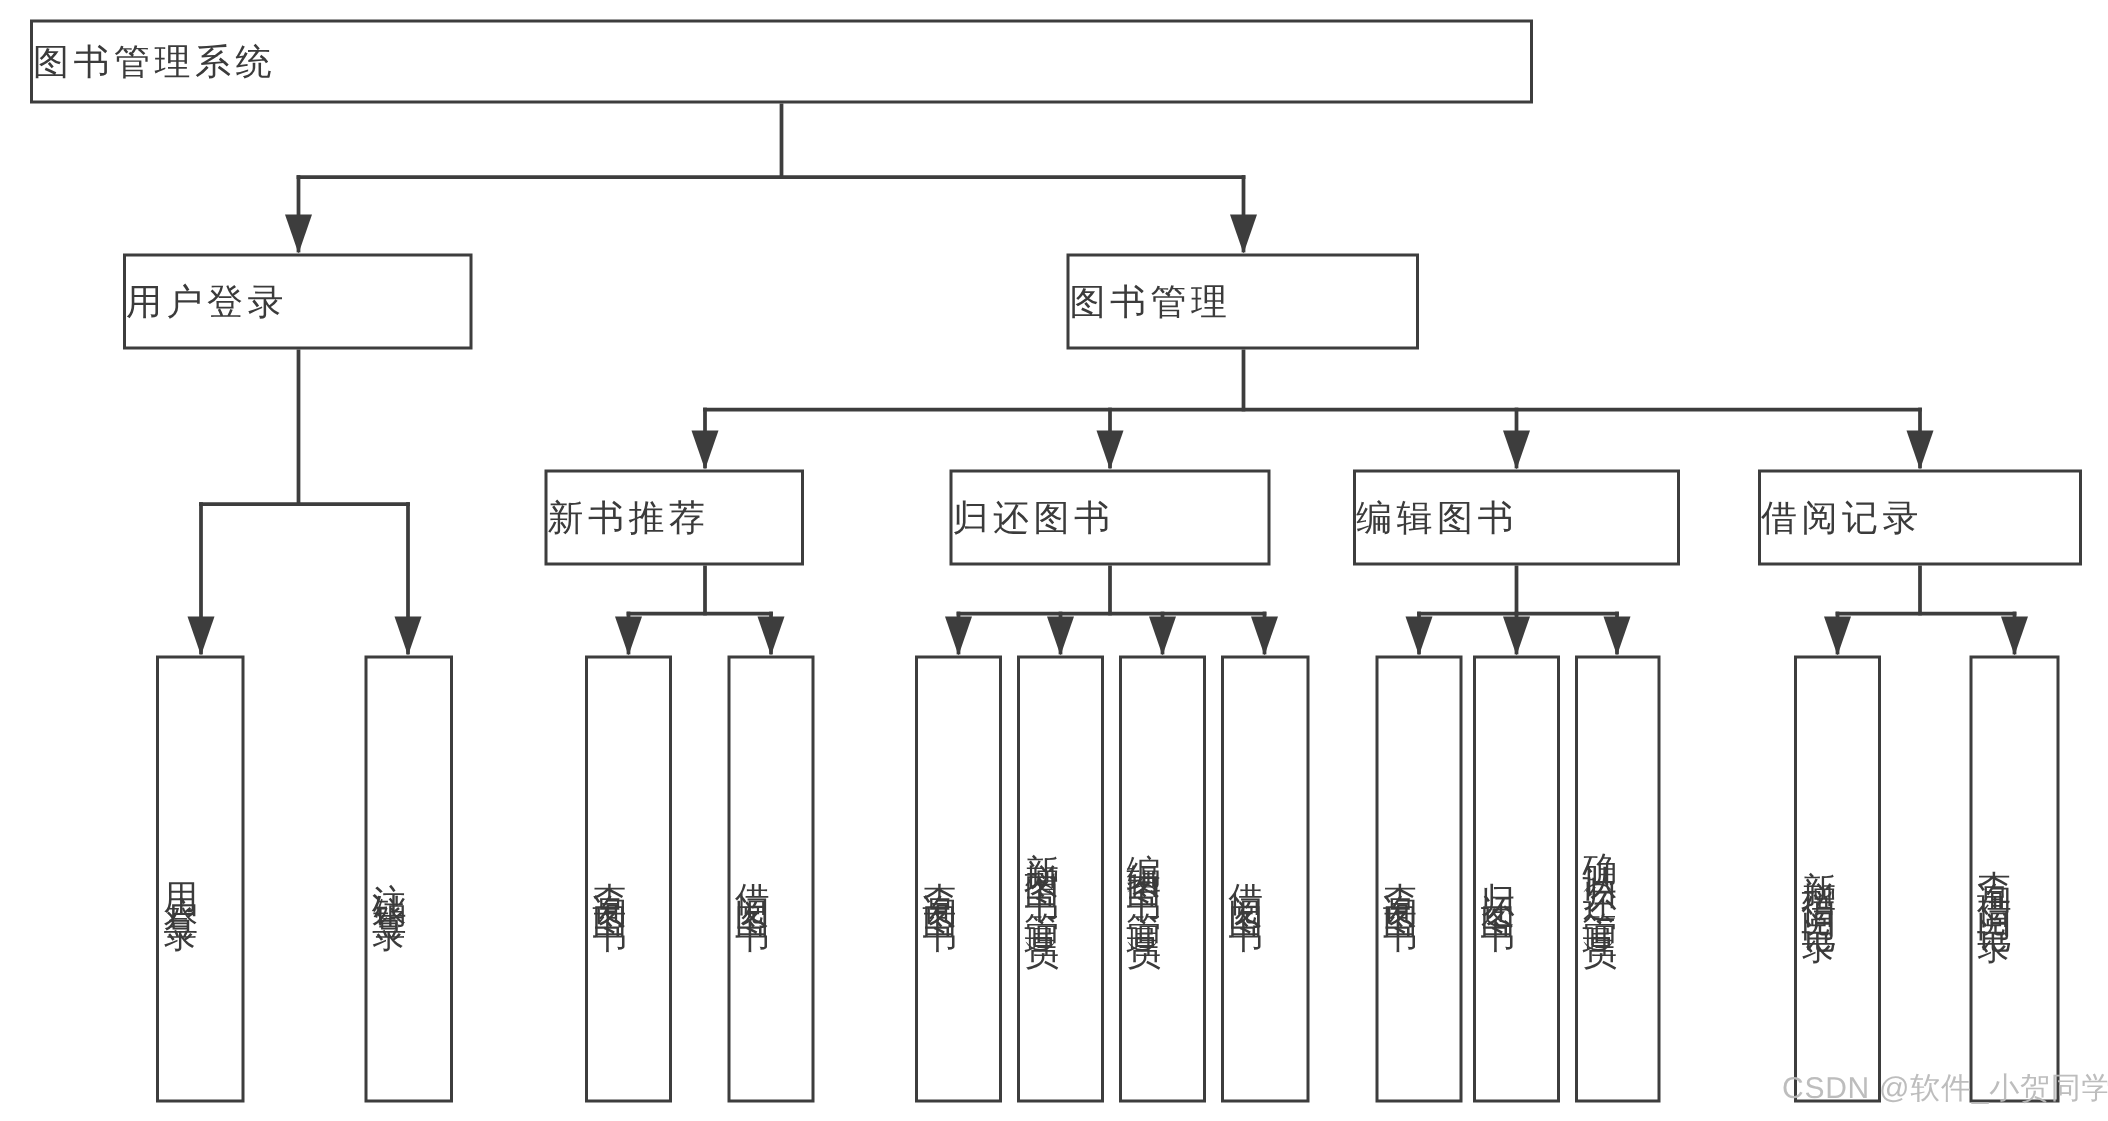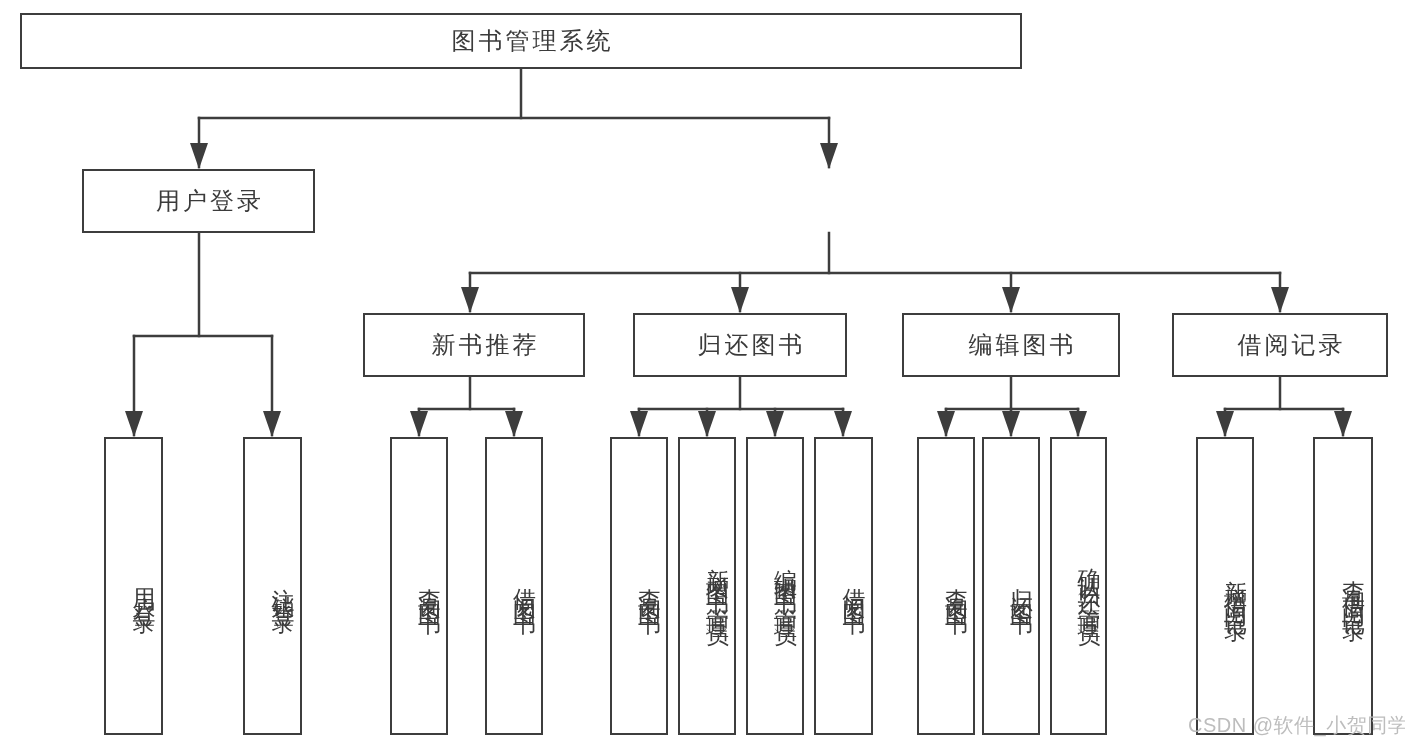--- a/index.html
+++ b/index.html
@@ -22,34 +22,32 @@
     width: 1405px;
     height: 747px;
   }
   .node {
     position: absolute;
     box-sizing: border-box;
     border: 2.5px solid #3d3d3d;
     background: #ffffff;
     display: flex;
     align-items: center;
-    justify-content: center;
     color: #3b3b3b;
-    padding-left: 23px;
   }
   .hnode {
     font-size: 24px;
     letter-spacing: 3px;
     white-space: nowrap;
   }
   .root-node  { left: 20px;  top: 13px;  width: 1002px; height: 56px; }
   .l1a        { left: 82px;  top: 169px; width: 233px;  height: 64px; }
   .l1b        { left: 711px; top: 169px; width: 235px;  height: 64px; }
   .l2         { top: 313px; height: 64px; }
-  .l2a        { left: 363px;  width: 222px; }
+  .l2a        { left: 363px;  width: 173px; }
   .l2b        { left: 633px;  width: 214px; }
   .l2c        { left: 902px;  width: 218px; }
   .l2d        { left: 1172px; width: 216px; }
   .leaf {
     top: 437px;
     height: 298px;
   }
   .leaf .vtext {
     writing-mode: vertical-rl;
     text-orientation: mixed;
@@ -165,20 +163,23 @@
     </g>
   </svg>
 
   <div class="node hnode root-node">
     <span>图书管理系统</span>
   </div>
 
   <div class="node hnode l1a">
     <span>用户登录</span>
   </div>
+  <div class="node hnode l1b">
+    <span>图书管理</span>
+  </div>
 
   <div class="node hnode l2 l2a">
     <span>新书推荐</span>
   </div>
   <div class="node hnode l2 l2b">
     <span>归还图书</span>
   </div>
   <div class="node hnode l2 l2c">
     <span>编辑图书</span>
   </div>

